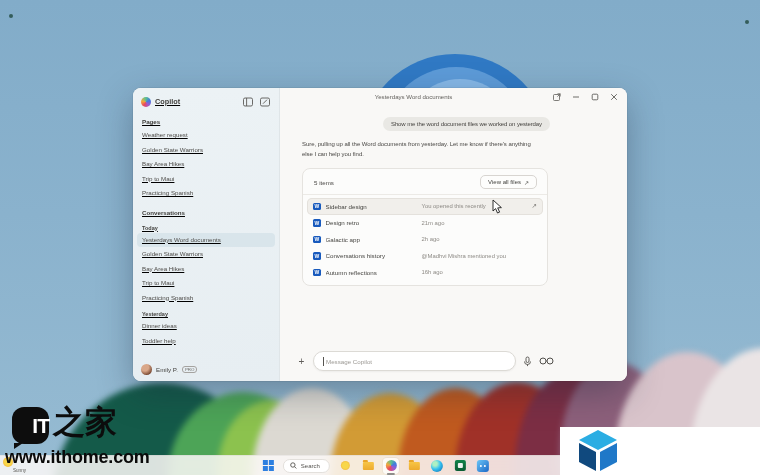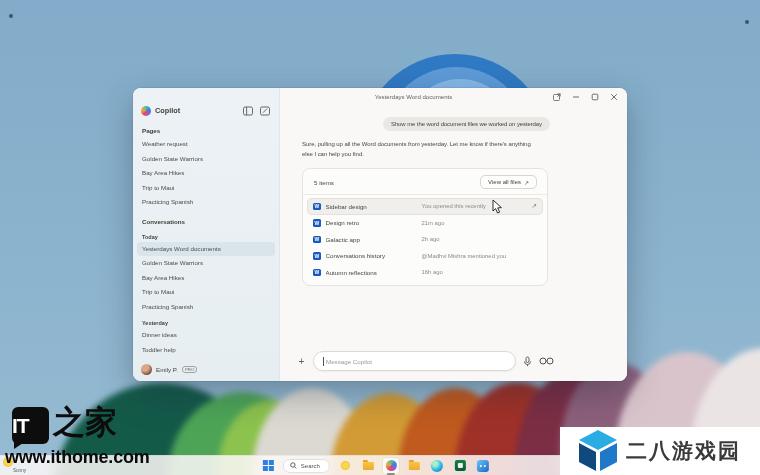--- a/index.html
+++ b/index.html
@@ -26,21 +26,21 @@
   .b-pink   { left:615px; top:352px; width:145px; height:210px; background:#d9c4cb; }
   .b-light  { left:690px; top:348px; width:150px; height:220px; background:#eae4e5; }
   .corner-dot { position:absolute; width:4px; height:4px; border-radius:50%; background:#20493f; opacity:.8; z-index:2; }
 
   
   .window { position:absolute; left:133px; top:88px; width:494px; height:293px; z-index:3;
             background:#f9f8f6; border-radius:8px; overflow:hidden; display:flex;
             box-shadow:0 12px 34px rgba(25,40,60,.35), 0 0 0 1px rgba(0,0,0,.06); }
 
   .sidebar { width:147px; flex:0 0 147px; background:linear-gradient(180deg,#ecf2f5,#e7eef2);
-             border-right:1px solid #dfe5e8; position:relative; padding-top:13px; }
+             border-right:1px solid #dfe5e8; position:relative; padding-top:4px;text-decoration:underline; }
   .sb-head { display:flex; align-items:center; gap:4px; padding:3px 8px 2px 8px; }
   .copilot-logo { width:10px; height:10px; border-radius:50%; flex:0 0 10px;
                   background:conic-gradient(from 210deg,#e8475f,#f2a73b,#5bc28f,#3f7ce0,#9a5bd2,#e8475f); }
   .app-name { font-size:7.3px; font-weight:bold; color:#413f3c; }
   .sb-head-sp { flex:1; }
   .sb-ic { width:13px; height:13px; display:flex; align-items:center; justify-content:center; color:#5c5a57; border-radius:3px; }
   .label { font-size:6.2px; font-weight:bold; color:#3d3c39; padding:8px 9px 3px 9px; }
   .sublabel { font-size:5.5px; font-weight:bold; color:#454441; padding:6px 9px 2px 9px; }
   .sb-item { font-size:6.2px; color:#4c4a47; height:14.5px; line-height:14.5px; margin:0 4px;
              padding-left:5px; border-radius:4px; white-space:nowrap; overflow:hidden; }
@@ -119,22 +119,22 @@
   .store i { width:5px; height:5px; background:rgba(255,255,255,.92); border-radius:1px; }
   .cpblue { width:12px; height:12px; border-radius:3px; background:linear-gradient(135deg,#6cc6f7,#1a66c6);
             display:flex; align-items:center; justify-content:center; gap:1.5px; }
   .cpblue i { width:2px; height:2px; border-radius:50%; background:#fff; }
   .weather-corner { position:absolute; left:3px; top:457px; z-index:4; display:flex; flex-direction:column; gap:1px; }
   .weather-corner .ic-sun { width:10px; height:10px; }
   .weather-txt { font-size:4.6px; color:#5a5854; padding-left:10px; }
 
   
   .ithome { position:absolute; left:0; top:400px; z-index:6; width:130px; }
-  .it-box { position:absolute; left:12px; top:7px; width:37px; height:37px; background:#0d0d0d; border-radius:6px;
-            display:flex; align-items:center; justify-content:flex-start; }
+  .it-box { position:absolute; left:12px; top:7px; width:37px; height:37px; background:#0d0d0d; border-radius:12px;
+            display:flex; align-items:center; justify-content:flex-end; }
   .it-box::after { content:""; position:absolute; left:2px; bottom:-5px; border-left:9px solid #0d0d0d;
                    border-bottom:6px solid transparent; }
   .it-box span { color:#fff; font-weight:bold; font-size:21px; letter-spacing:-1px; }
   .it-suffix { position:absolute; left:53px; top:1px; font-size:32px; font-weight:bold; color:#0c0c0c;
                font-family:"Liberation Serif", serif; }
   .it-url { position:absolute; left:5px; top:47px; font-size:18px; font-weight:800; color:#0a0a0a; letter-spacing:-.2px; }
 
   .patch28 { position:absolute; left:560px; top:427px; width:200px; height:48px; background:#ffffff; z-index:6;
              display:flex; align-items:center; }
   .cube28 { margin-left:16px; flex:0 0 44px; }
@@ -371,16 +371,15 @@
     <div class="it-suffix">之家</div>
     <div class="it-url">www.ithome.com</div>
   </div>
 
   <div class="patch28">
     <svg class="cube28" width="44" height="44" viewBox="0 0 44 44">
       <polygon points="22,1 41,11 22,21 3,11" fill="#2bade3"></polygon>
       <polygon points="3,14 20,23 20,42 3,33" fill="#10497e"></polygon>
       <polygon points="24,23 41,14 41,33 24,42" fill="#1f78c8"></polygon>
     </svg>
-    <span class="txt28">二八游戏园</span>
   </div>
 
 </div>
 
 </body></html>

